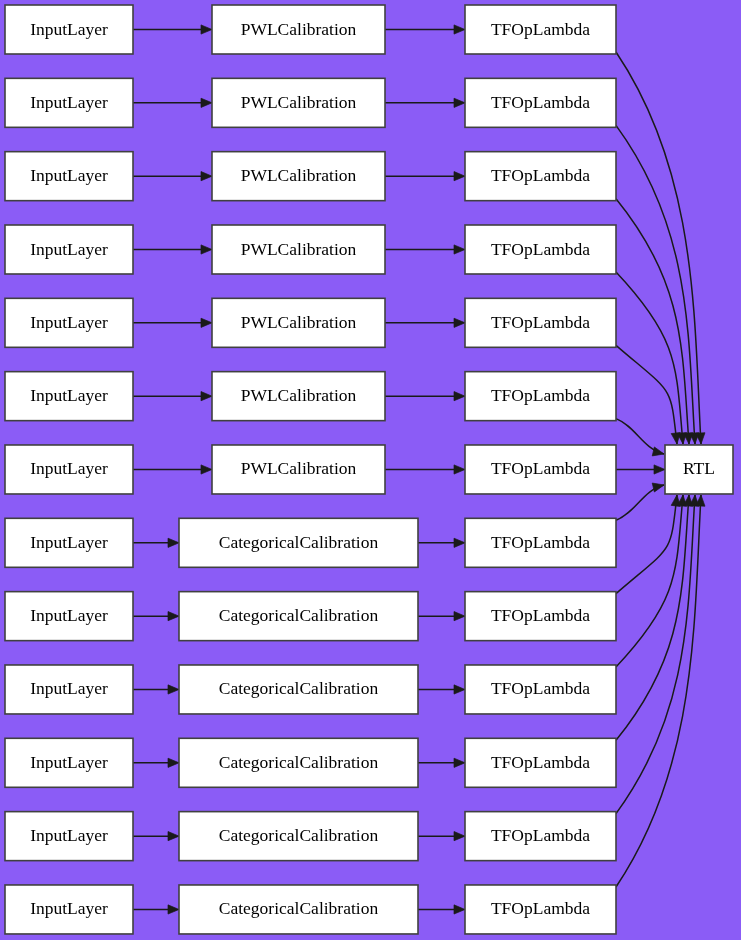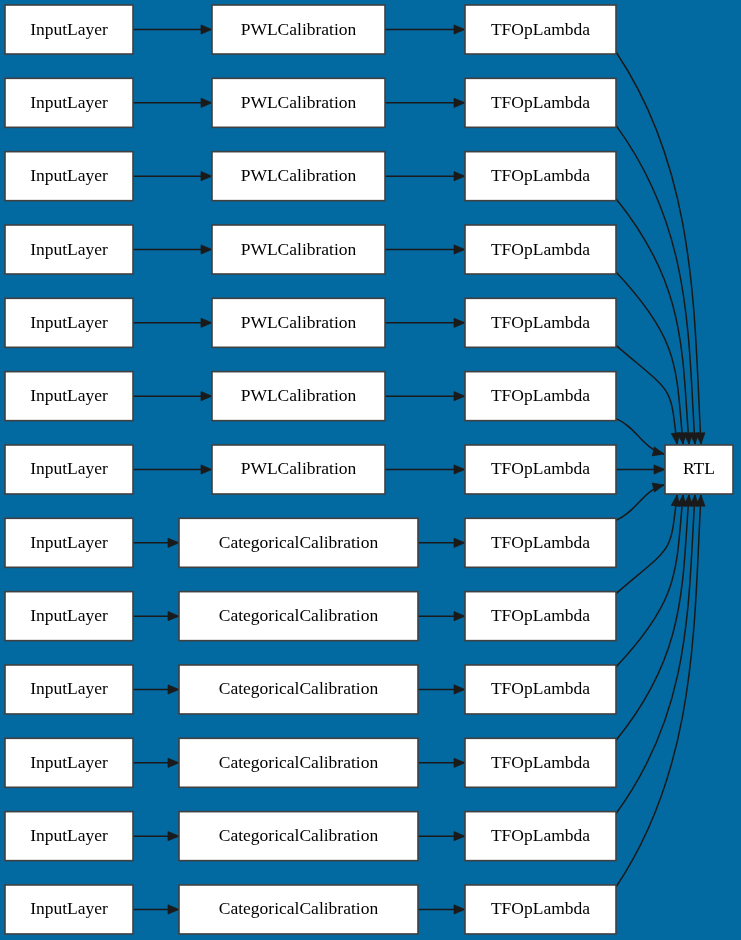--- a/index.html
+++ b/index.html
@@ -4,21 +4,21 @@
 <style>
   html, body {
     margin: 0;
     padding: 0;
     background: #ffffff;
   }
   #graph-root {
     position: relative;
     width: 741px;
     height: 940px;
-    background: #0369a1;
+    background: #8b5cf6;
     font-family: "Liberation Serif", "DejaVu Serif", serif;
     overflow: hidden;
   }
   #graph-svg {
     display: block;
     width: 741px;
     height: 940px;
   }
   .node-box {
     fill: #ffffff;

